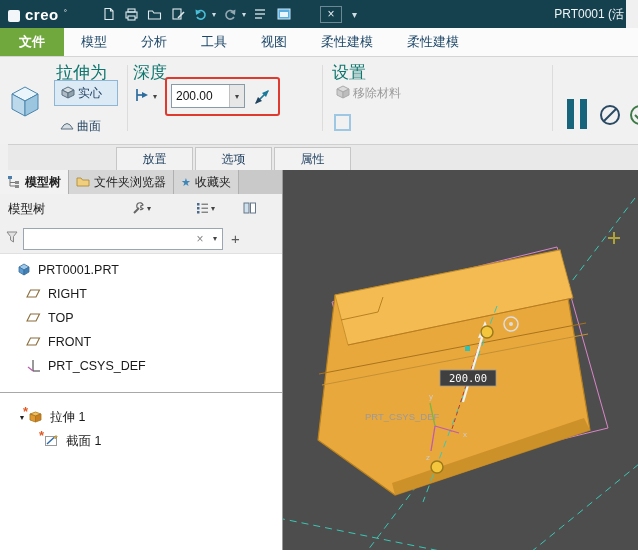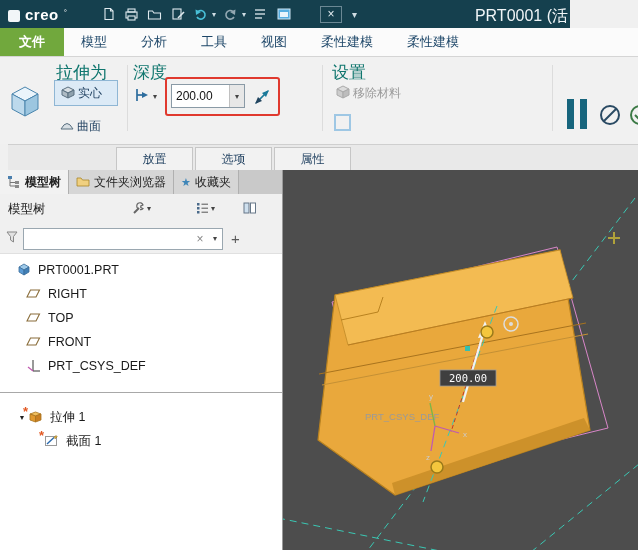--- a/index.html
+++ b/index.html
@@ -1,33 +1,33 @@
 <!DOCTYPE html>
 <html><head>
 <meta charset="utf-8">
 <style>
   * { margin:0; padding:0; box-sizing:border-box; }
   body { font-family:"Liberation Sans", sans-serif; background:#888; }
   #app { position:relative; width:638px; height:550px; background:#f0f0f0; overflow:hidden;
          font-size:12px; color:#1a1a1a; }
 
   
-  .titlebar { position:absolute; top:0; left:0; width:570px; height:28px; background:#15404e;
+  .titlebar { position:absolute; top:0; left:0; width:626px; height:28px; background:#15404e;
               display:flex; align-items:center; color:#e6eef2; }
   .logo { display:flex; align-items:flex-start; margin-left:8px; gap:5px; }
   .logo-box { width:12px; height:12px; background:#f2f6f8; border-radius:2px; margin-top:4px; }
   .logo-text { font-size:15px; font-weight:bold; letter-spacing:0.5px; color:#ffffff; }
   .logo-mark { font-size:8px; color:#ffffff; margin-top:2px; }
   .tb-icons { display:flex; align-items:center; gap:7px; margin-left:34px; }
   .tb-icon { width:16px; height:16px; display:flex; align-items:center; justify-content:center; cursor:default; }
   .tb-dd { font-size:8px; color:#cfdde3; margin-left:-4px; }
   .tb-close { width:22px; height:17px; border:1px solid #6b8894; display:flex; align-items:center;
               justify-content:center; color:#e6eef2; font-size:12px; margin-left:28px; }
   .tb-chev { margin-left:10px; font-size:10px; color:#cfdde3; }
-  .tb-title { position:absolute; right:2px; top:6px; font-size:16px; color:#f0f5f7; white-space:nowrap; }
+  .tb-title { position:absolute; right:2px; top:6px; font-size:12px; color:#f0f5f7; white-space:nowrap; }
 
   
   .ribbontabs { position:absolute; top:28px; left:0; width:638px; height:29px; background:#fbfbfb;
                 border-bottom:1px solid #d5d5d5; display:flex; align-items:stretch; }
   .filetab { width:64px; background:#71a83d; color:#ffffff; font-weight:bold; font-size:13px;
              display:flex; align-items:center; justify-content:center; }
   .rtab { padding:0 17px; display:flex; align-items:center; font-size:13px; color:#1d4668; cursor:default; }
 
   
   .dashboard { position:absolute; top:57px; left:0; width:638px; height:87px; background:#f1f1f1; }

